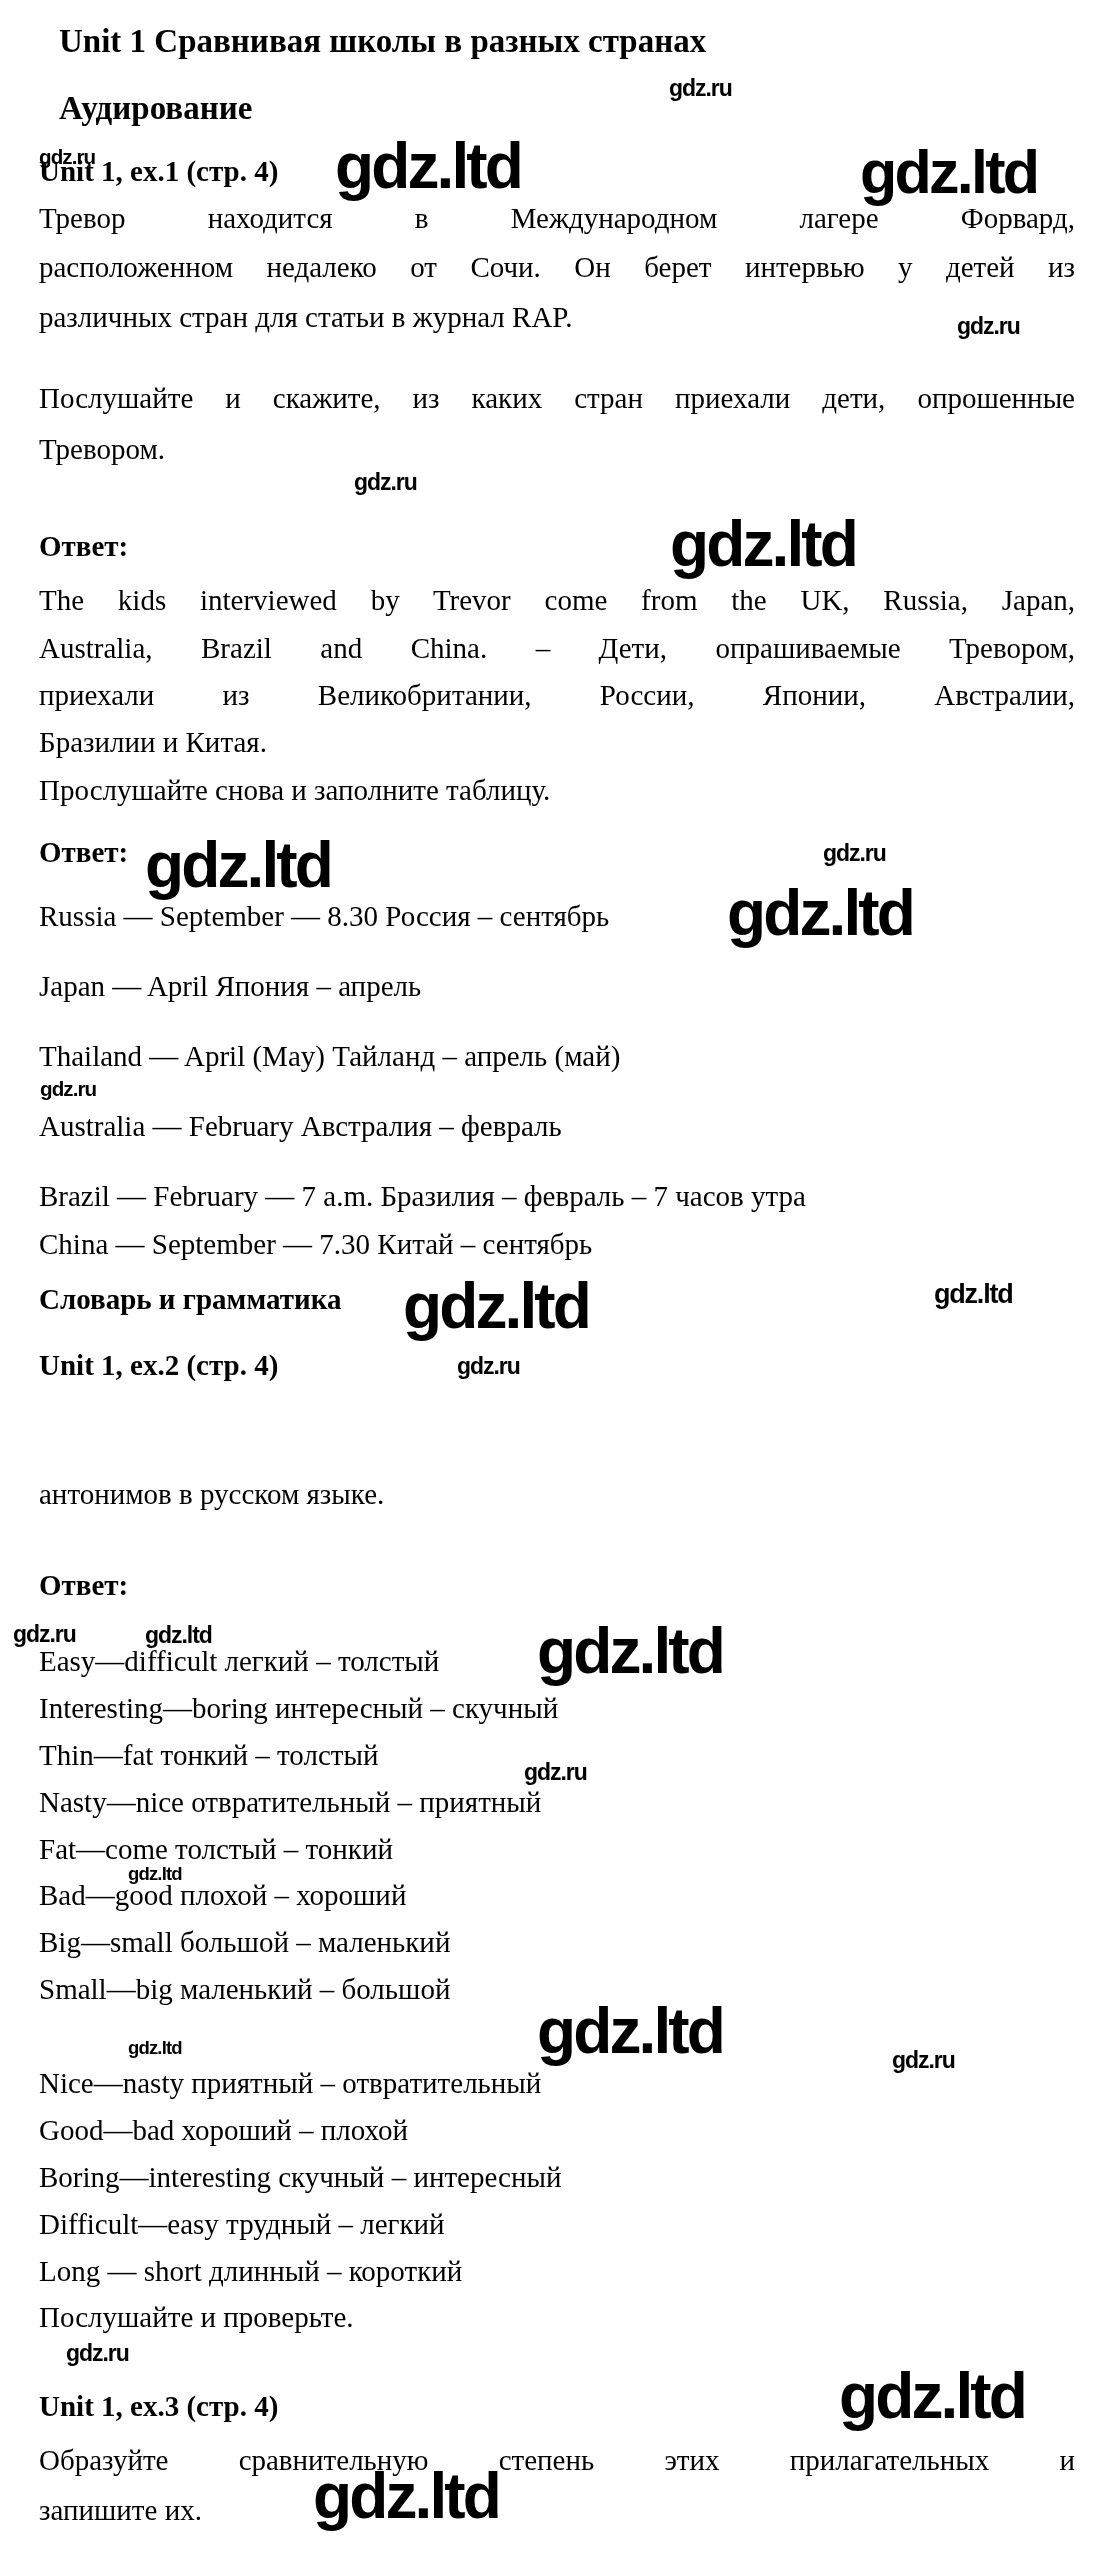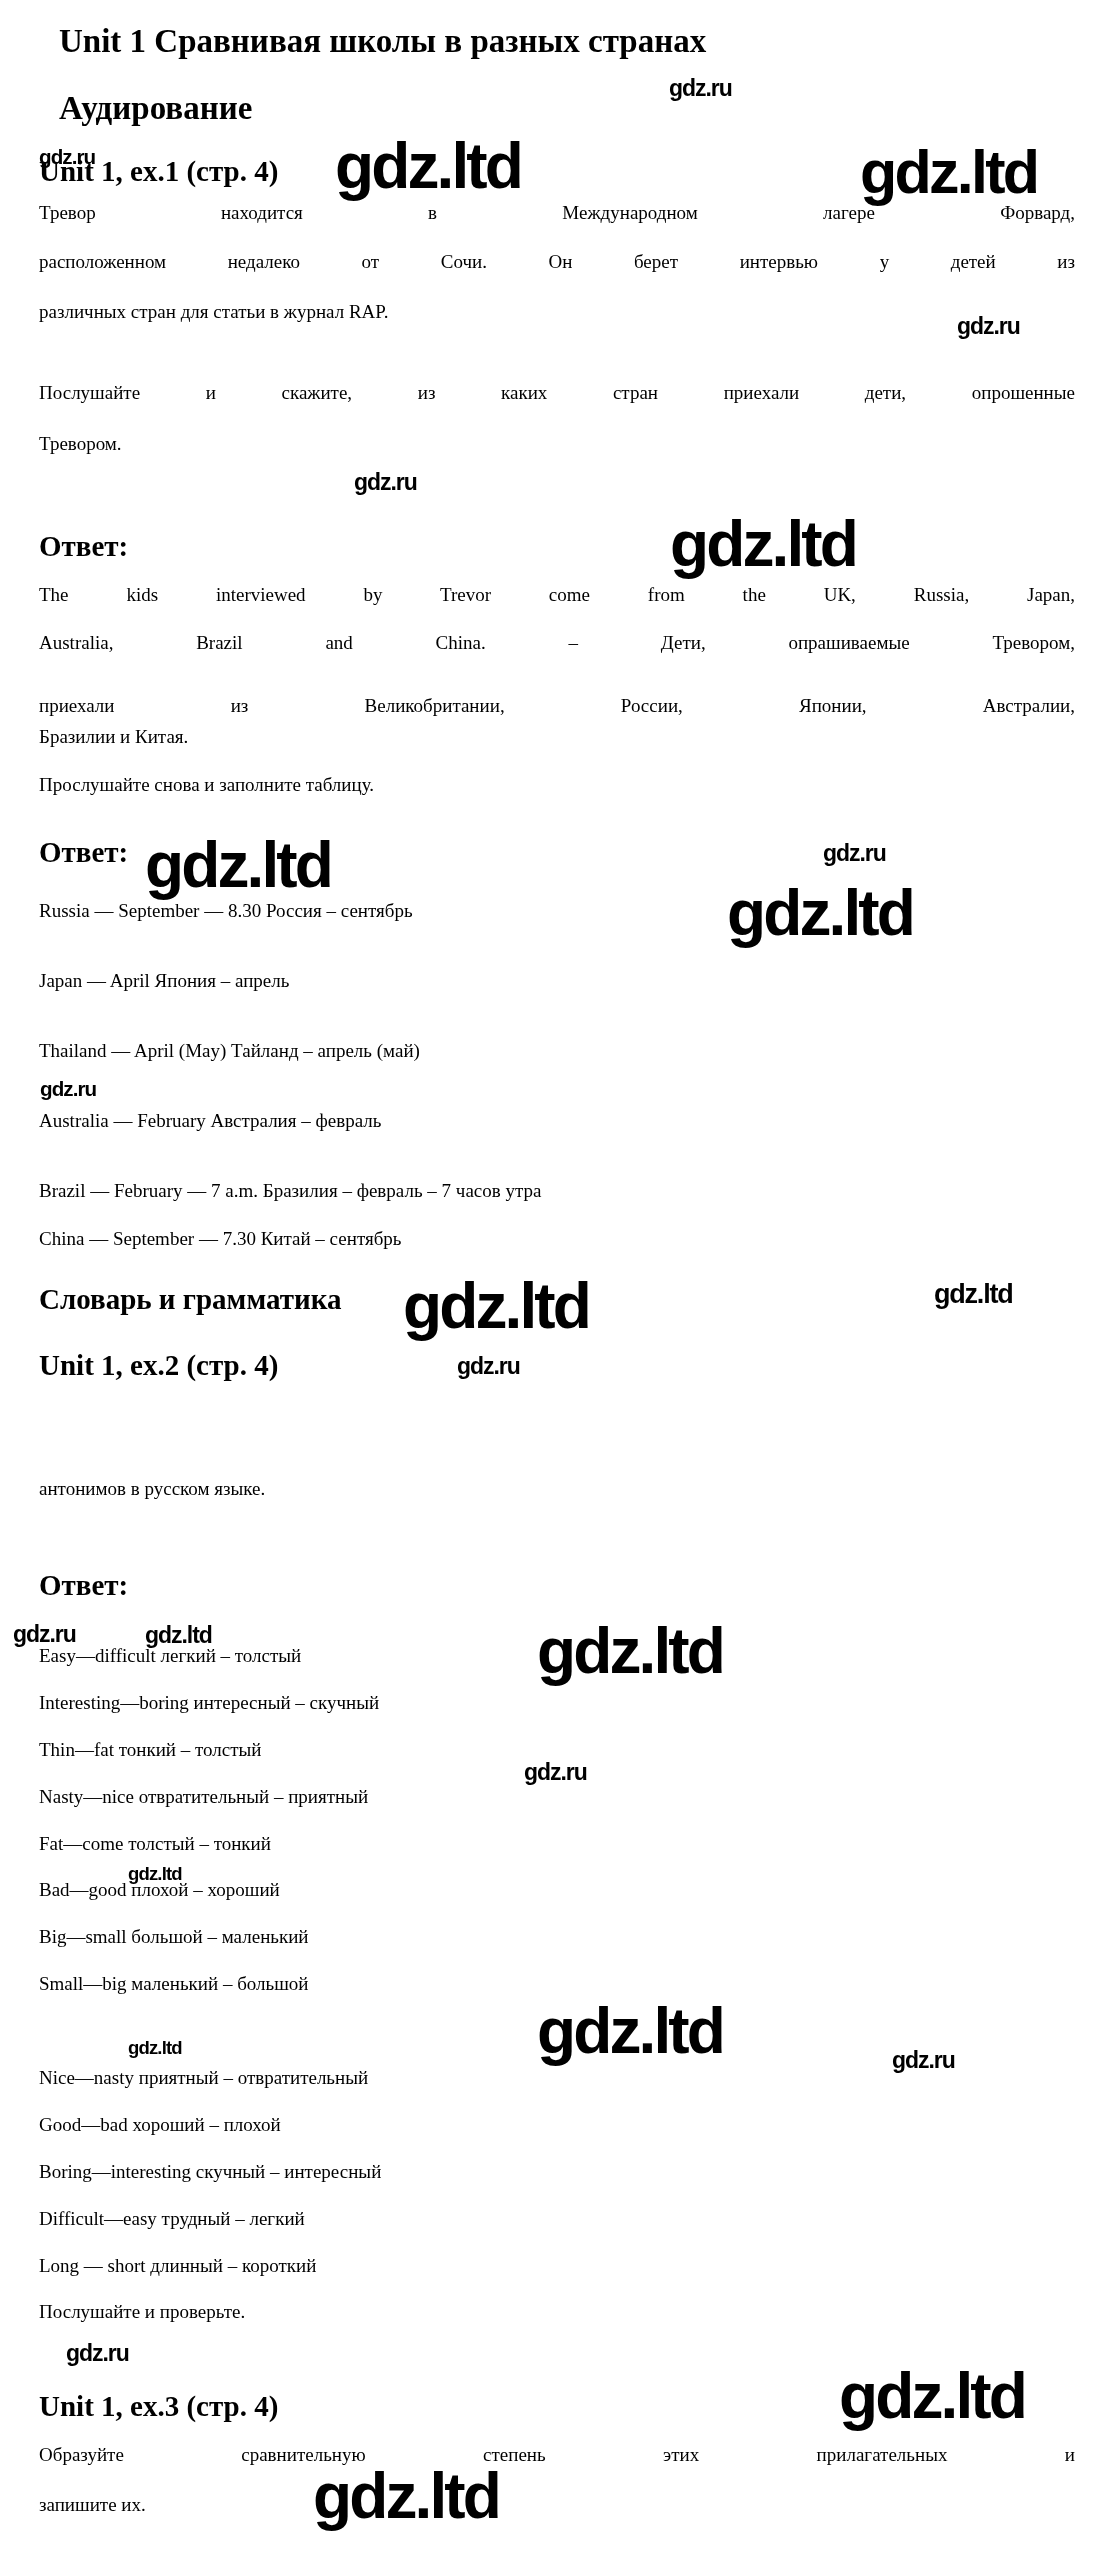--- a/index.html
+++ b/index.html
@@ -7,21 +7,21 @@
     position:relative;
     width:1118px; height:3983px;
     background:#ffffff;
     overflow:hidden;
     font-family:"Liberation Serif", serif;
     color:#000;
   }
   .ln {
     position:absolute;
     left:39px; width:1036px;
-    font-size:19px; line-height:1.05;
+    font-size:29px; line-height:1.05;
     white-space:nowrap;
   }
   .jst {
     white-space:normal;
     text-align:justify;
     text-align-last:justify;
   }
   .hd { font-weight:700; font-size:29px; }
   .ttl { font-weight:700; font-size:33px;margin-left:20px; }
   .wm {
@@ -46,21 +46,21 @@
   <div class="ln jst" style="top:252px">расположенном недалеко от Сочи. Он берет интервью у детей из</div>
   <div class="ln" style="top:302px">различных стран для статьи в журнал RAP.</div>
 
   <div class="ln jst" style="top:383px">Послушайте и скажите, из каких стран приехали дети, опрошенные</div>
   <div class="ln" style="top:434px">Тревором.</div>
 
   <div class="ln hd" style="top:531px">Ответ:</div>
 
   <div class="ln jst" style="top:585px">The kids interviewed by Trevor come from the UK, Russia, Japan,</div>
   <div class="ln jst" style="top:633px">Australia, Brazil and China. – Дети, опрашиваемые Тревором,</div>
-  <div class="ln jst" style="top:696px">приехали из Великобритании, России, Японии, Австралии,</div>
+  <div class="ln jst" style="top:680px">приехали из Великобритании, России, Японии, Австралии,</div>
   <div class="ln" style="top:727px">Бразилии и Китая.</div>
 
   <div class="ln" style="top:775px">Прослушайте снова и заполните таблицу.</div>
 
   <div class="ln hd" style="top:837px">Ответ:</div>
 
   <div class="ln" style="top:901px">Russia — September — 8.30 Россия – сентябрь</div>
   <div class="ln" style="top:1041px">Thailand — April (May) Тайланд – апрель (май)</div>
   <div class="ln" style="top:971px">Japan — April Япония – апрель</div>
   <div class="ln" style="top:1111px">Australia — February Австралия – февраль</div>

